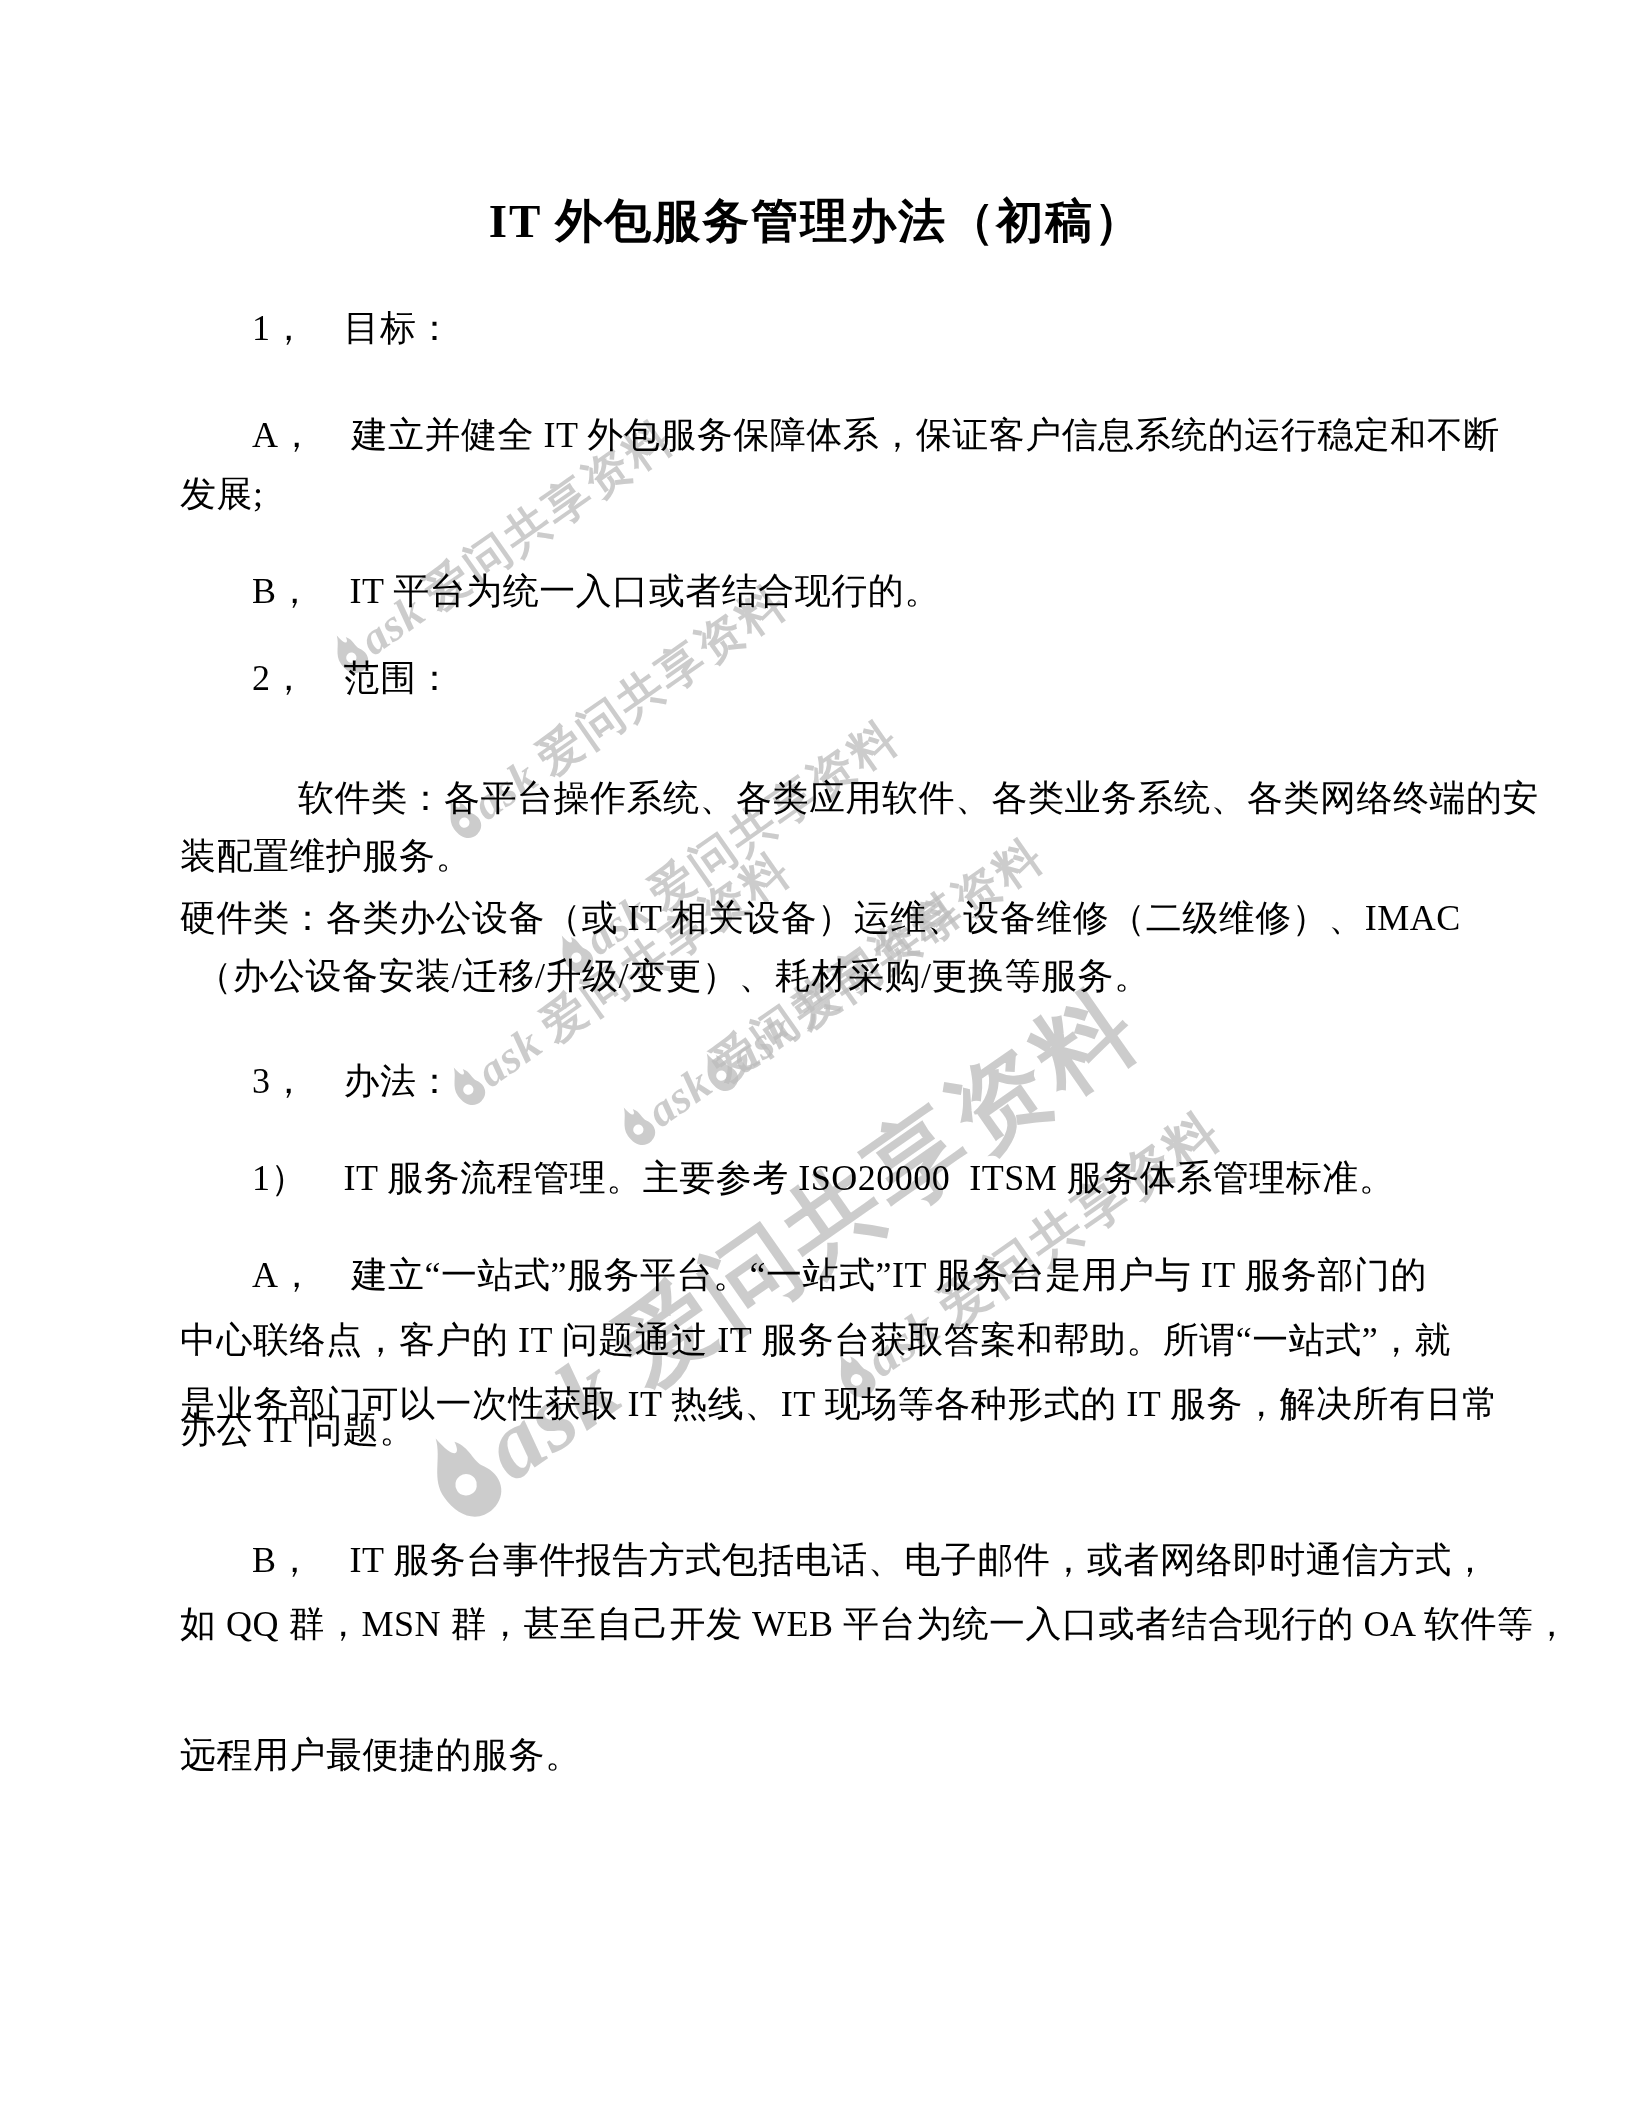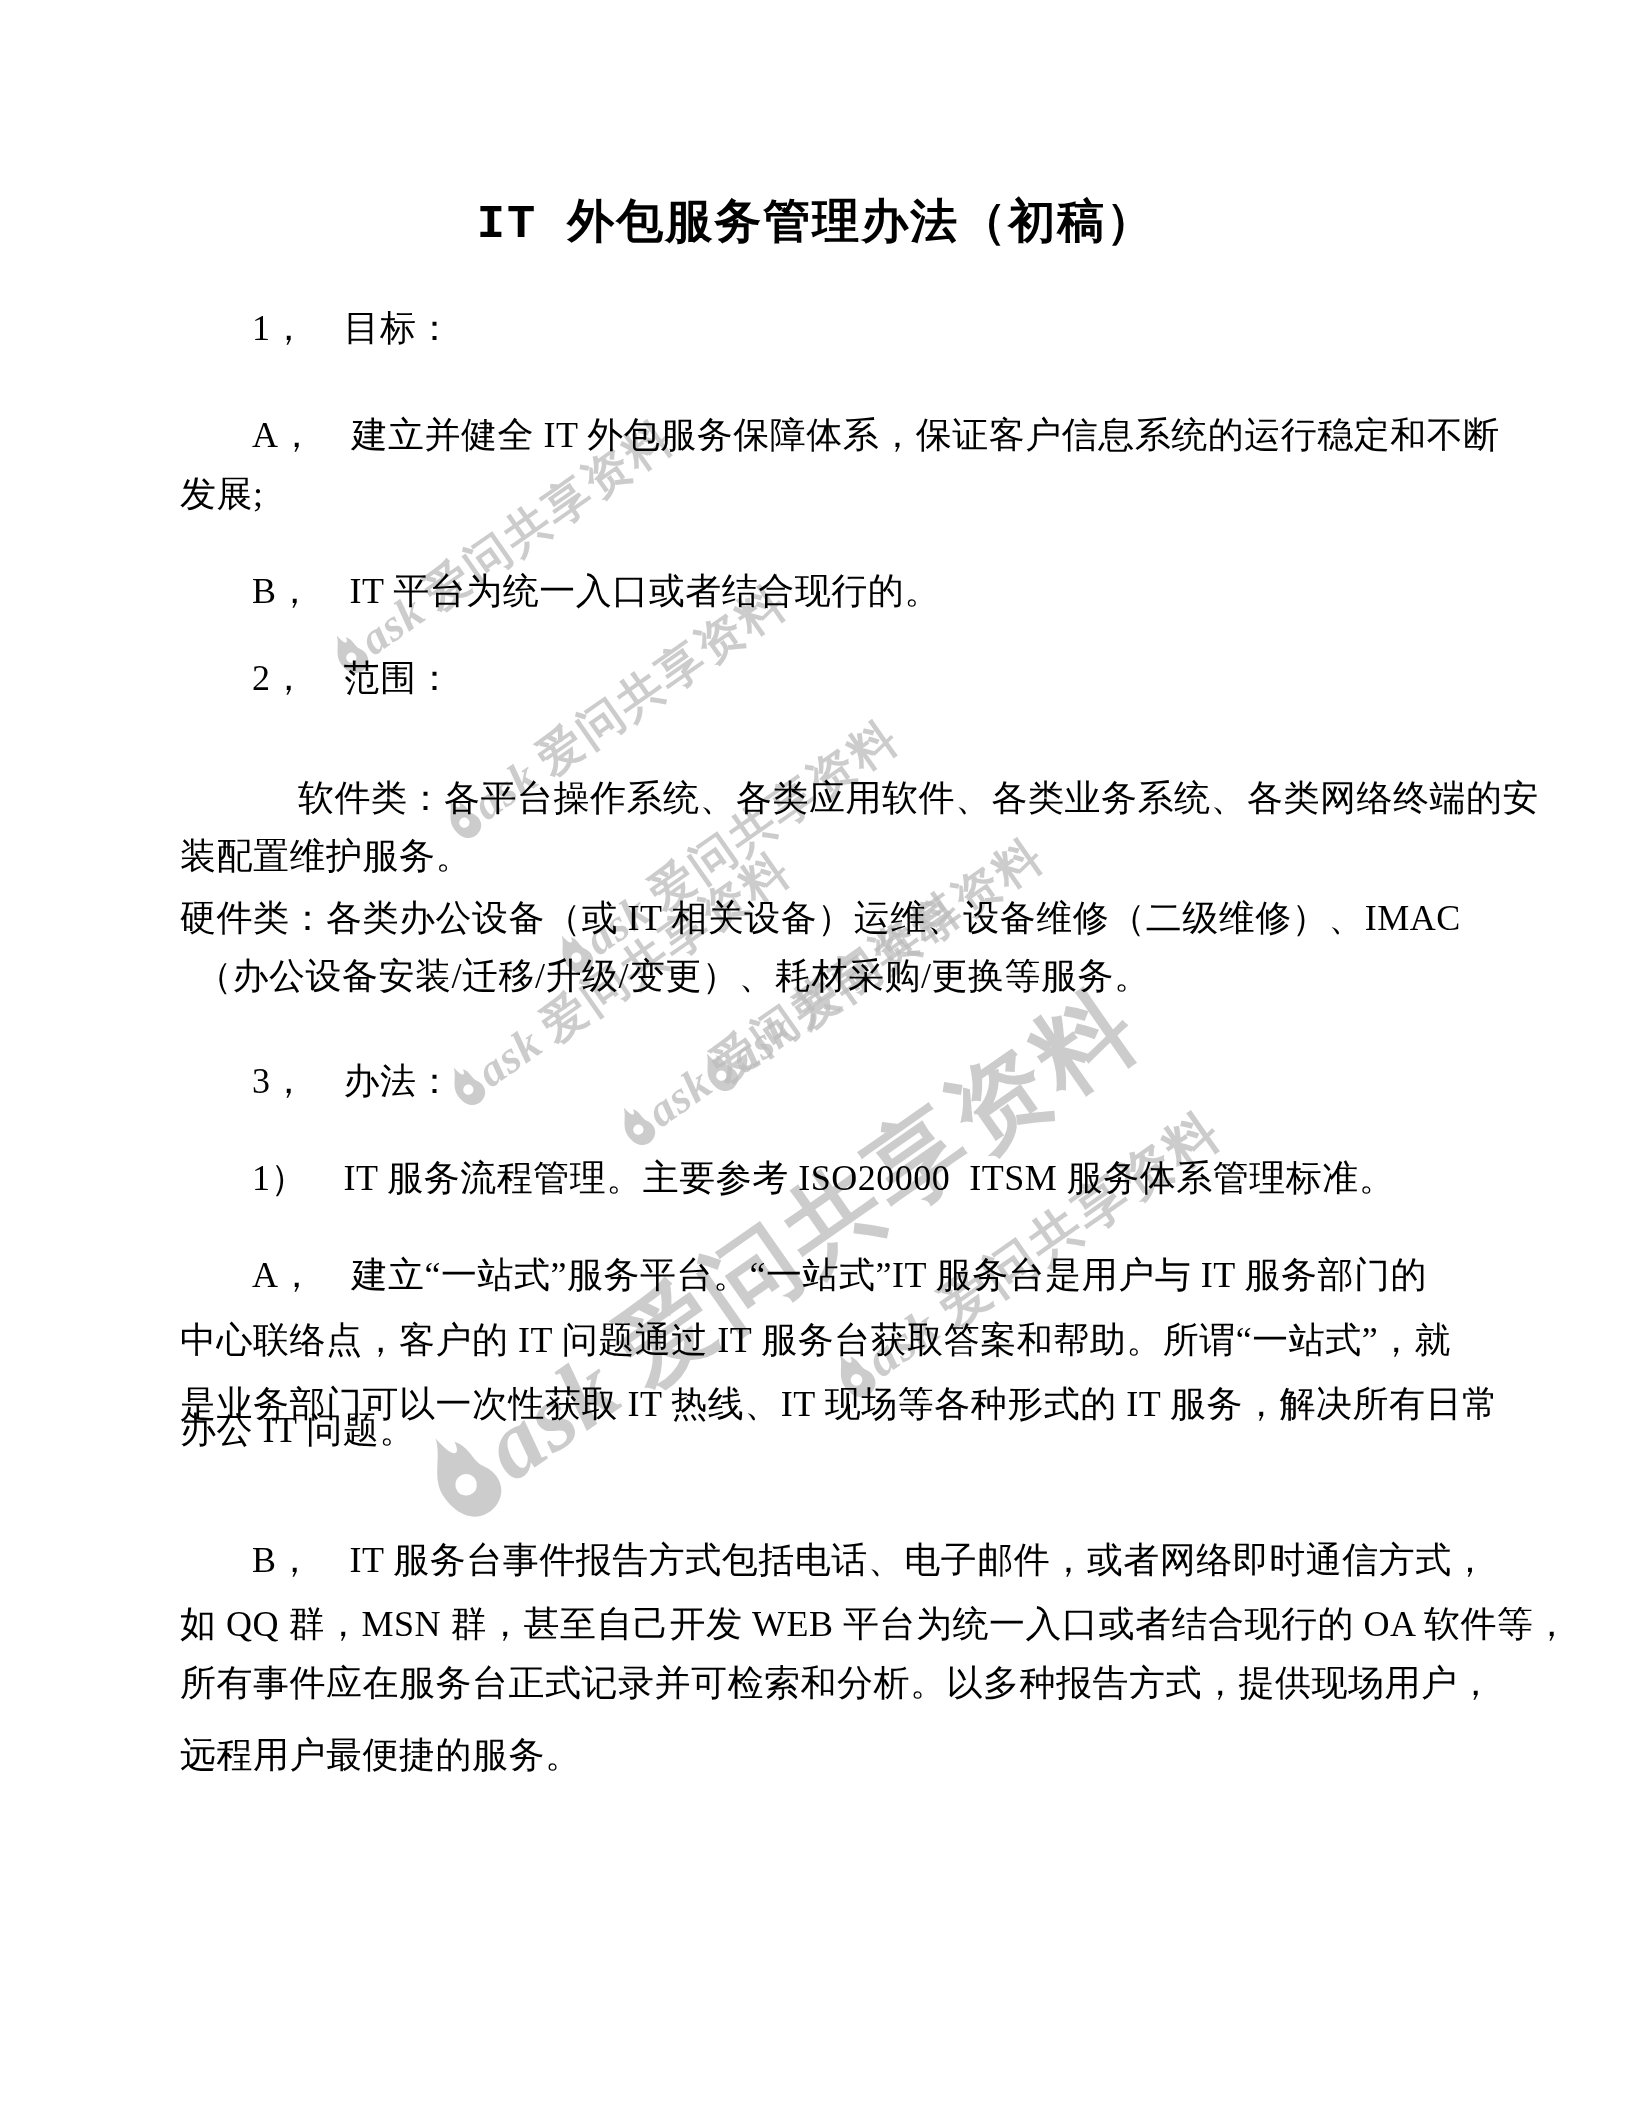--- a/index.html
+++ b/index.html
@@ -68,21 +68,20 @@
   .doc-title {
     position: absolute;
     top: 190px;
     left: 0;
     right: 0;
     text-align: center;
     font-size: 47px;
     font-weight: bold;
     letter-spacing: 2px;
     white-space: pre;
-    font-family: Liberation Mono, monospace;
   }
   .line {
     position: absolute;
     font-size: 36px;
     line-height: 1;
     white-space: pre;
     letter-spacing: 0.5px;
   }
   .indent { left: 252px; }
   .flush  { left: 180px; }
@@ -176,17 +175,16 @@
     <div class="line flush  l8">硬件类：各类办公设备（或 IT 相关设备）运维、设备维修（二级维修）、IMAC</div>
     <div class="line flush  l9">（办公设备安装/迁移/升级/变更）、耗材采购/更换等服务。</div>
     <div class="line indent l10">3，　办法：</div>
     <div class="line indent l11">1）　IT 服务流程管理。主要参考 ISO20000  ITSM 服务体系管理标准。</div>
     <div class="line indent l12">A，　建立“一站式”服务平台。“一站式”IT 服务台是用户与 IT 服务部门的</div>
     <div class="line flush  l14">是业务部门可以一次性获取 IT 热线、IT 现场等各种形式的 IT 服务，解决所有日常</div>
     <div class="line flush  l13">中心联络点，客户的 IT 问题通过 IT 服务台获取答案和帮助。所谓“一站式”，就</div>
     <div class="line flush  l15">办公 IT 问题。</div>
     <div class="line indent l16">B，　IT 服务台事件报告方式包括电话、电子邮件，或者网络即时通信方式，</div>
     <div class="line flush  l17">如 QQ 群，MSN 群，甚至自己开发 WEB 平台为统一入口或者结合现行的 OA 软件等，</div>
-    <div class="line flush  l18">所有事件应在服务台正式记录并可检索和分析。以多种报告方式，提供现场用户，</div>
     <div class="line flush  l19">远程用户最便捷的服务。</div>
   </div>
 
 </div>
 
 </body></html>

